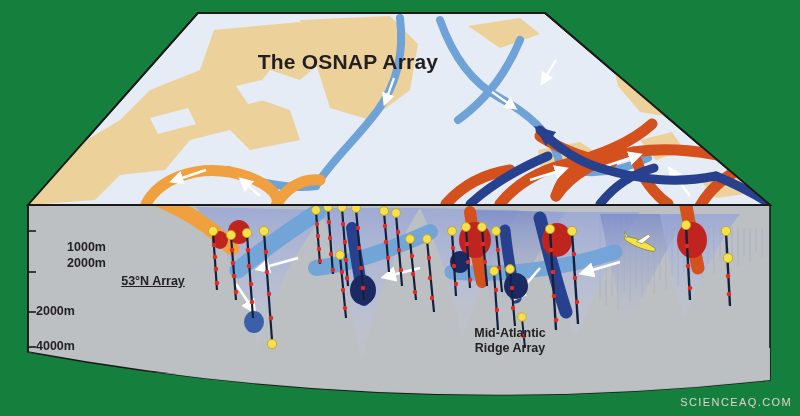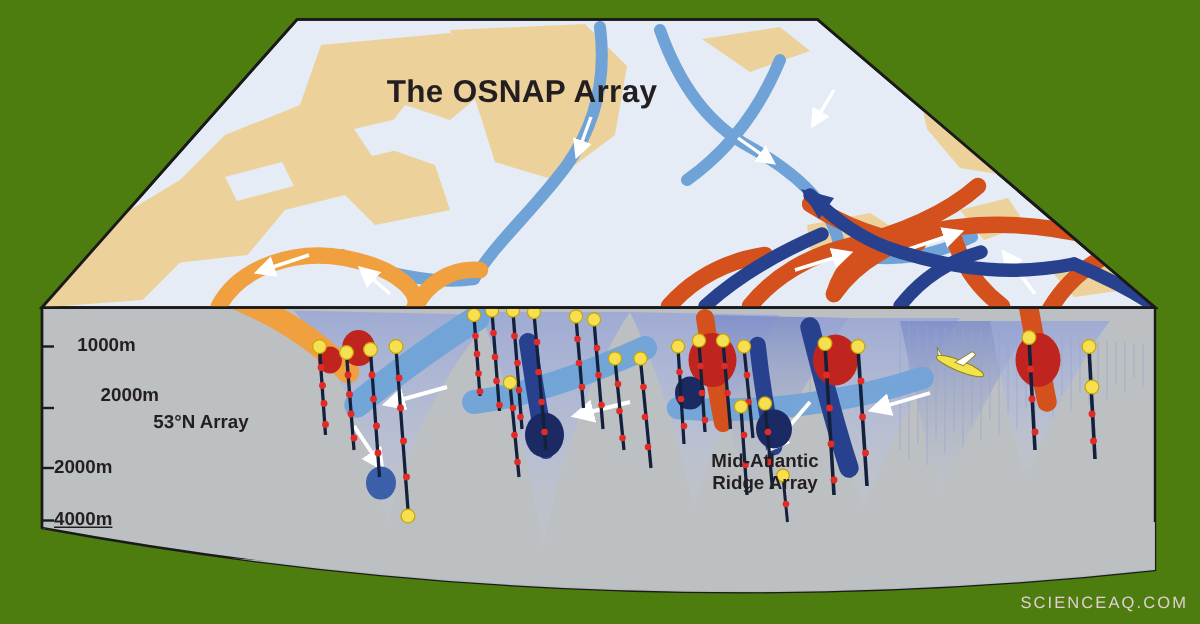--- a/index.html
+++ b/index.html
@@ -1,17 +1,17 @@
 <!DOCTYPE html>
 <html><head>
 <meta charset="utf-8">
 <style>
   html,body{margin:0;padding:0;background:#ffffff;}
   body{width:800px;height:416px;overflow:hidden;font-family:"Liberation Sans",sans-serif;}
-  #stage{position:relative;width:800px;height:416px;background:#4d7c0f;}
+  #stage{position:relative;width:800px;height:416px;background:#15803d;}
   #stage svg{position:absolute;left:0;top:0;}
   .lbl{position:absolute;font-family:"Liberation Sans",sans-serif;font-weight:bold;color:#231f20;
        text-align:center;line-height:1.18;white-space:pre-line;}
   #title{font-size:21px;letter-spacing:.2px;}
   .depth{font-size:12.5px;font-weight:bold;color:#231f20;text-align:left;}
   .arrlbl{font-size:12.5px;}
   #watermark{position:absolute;right:8px;bottom:8px;font-size:11px;letter-spacing:1.4px;
              color:#e3cfcf;font-weight:normal;font-family:"Liberation Sans",sans-serif;margin-top:31px;}
 </style>
 </head>
@@ -384,23 +384,23 @@
         </g>
         <path d="M534,126 L556,132 L546,146 Z" fill="#28418e"></path>
       </g>
 
       <polygon points="198,13 545,13 770,205 28,205" fill="none" stroke="#1a1a1a" stroke-width="1.8"></polygon>
     </g>
   </svg>
 
   <div class="lbl" id="title" style="left:248px;top:50px;width:200px;">The OSNAP Array</div>
 
-  <div class="lbl depth" style="left:36px;top:223px;width:70px;text-align:center;">1000m</div>
+  <div class="lbl depth" style="left:36px;top:240px;width:70px;text-align:right;">1000m</div>
   <div class="lbl depth" style="left:36px;top:256px;width:70px;text-align:right;">2000m</div>
   <div class="lbl depth" style="left:36px;top:304px;width:70px;text-align:left;">2000m</div>
-  <div class="lbl depth" style="left:36px;top:339px;width:70px;text-align:left;text-decoration:underline;">4000m</div>
-
-  <div class="lbl arrlbl" style="left:84px;top:274px;width:100px;">53°N Array</div>
-  <div class="lbl arrlbl" style="left:448px;top:300px;width:124px;">Mid-Atlantic
+  <div class="lbl depth" style="left:36px;top:339px;width:70px;text-align:left;">4000m</div>
+
+  <div class="lbl arrlbl" style="left:103px;top:274px;width:100px;text-decoration:underline;">53°N Array</div>
+  <div class="lbl arrlbl" style="left:448px;top:326px;width:124px;">Mid-Atlantic
 Ridge Array</div>
 
   <div id="watermark">SCIENCEAQ.COM</div>
 </div>
 
 </body></html>

